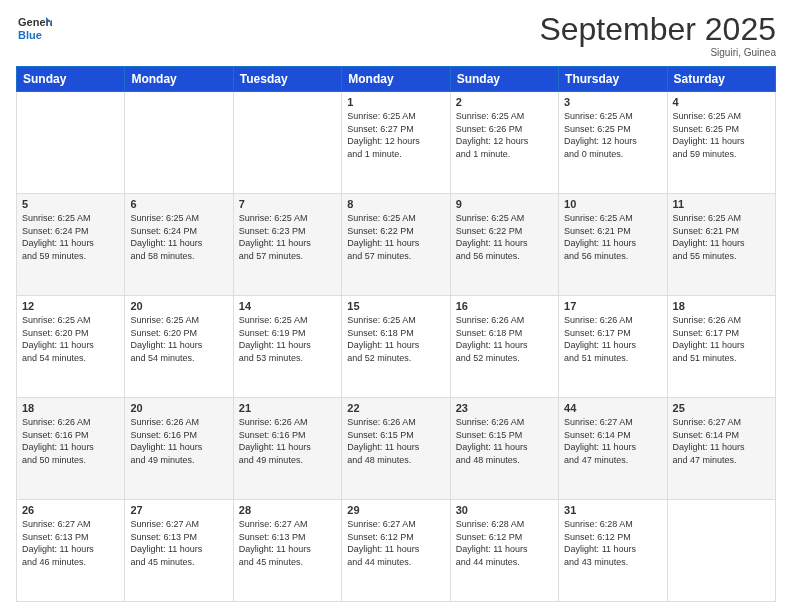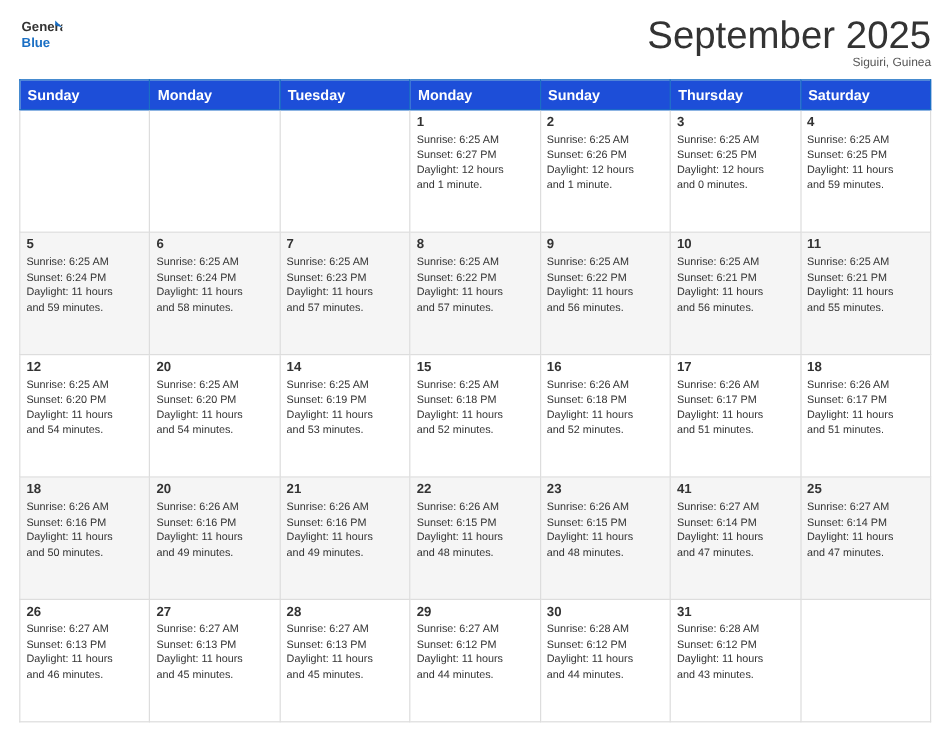--- a/index.html
+++ b/index.html
@@ -288,21 +288,21 @@
 and 48 minutes.</div>
           </td>
           <td>
             <span class="day-num">23</span>
             <div class="day-info" style="white-space: pre-line;">Sunrise: 6:26 AM
 Sunset: 6:15 PM
 Daylight: 11 hours
 and 48 minutes.</div>
           </td>
           <td>
-            <span class="day-num">41</span>
+            <span class="day-num">44</span>
             <div class="day-info" style="white-space: pre-line;">Sunrise: 6:27 AM
 Sunset: 6:14 PM
 Daylight: 11 hours
 and 47 minutes.</div>
           </td>
           <td>
             <span class="day-num">25</span>
             <div class="day-info" style="white-space: pre-line;">Sunrise: 6:27 AM
 Sunset: 6:14 PM
 Daylight: 11 hours

